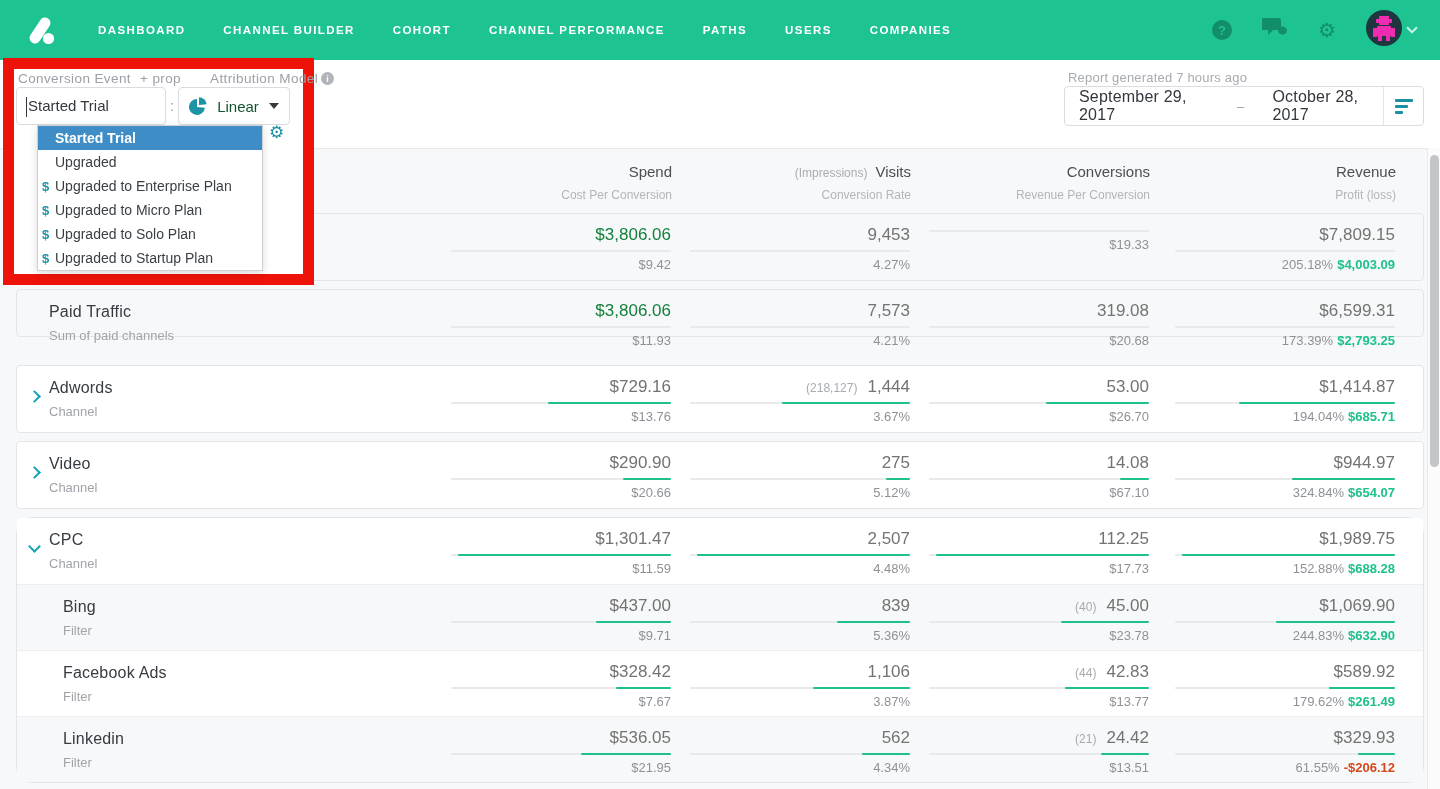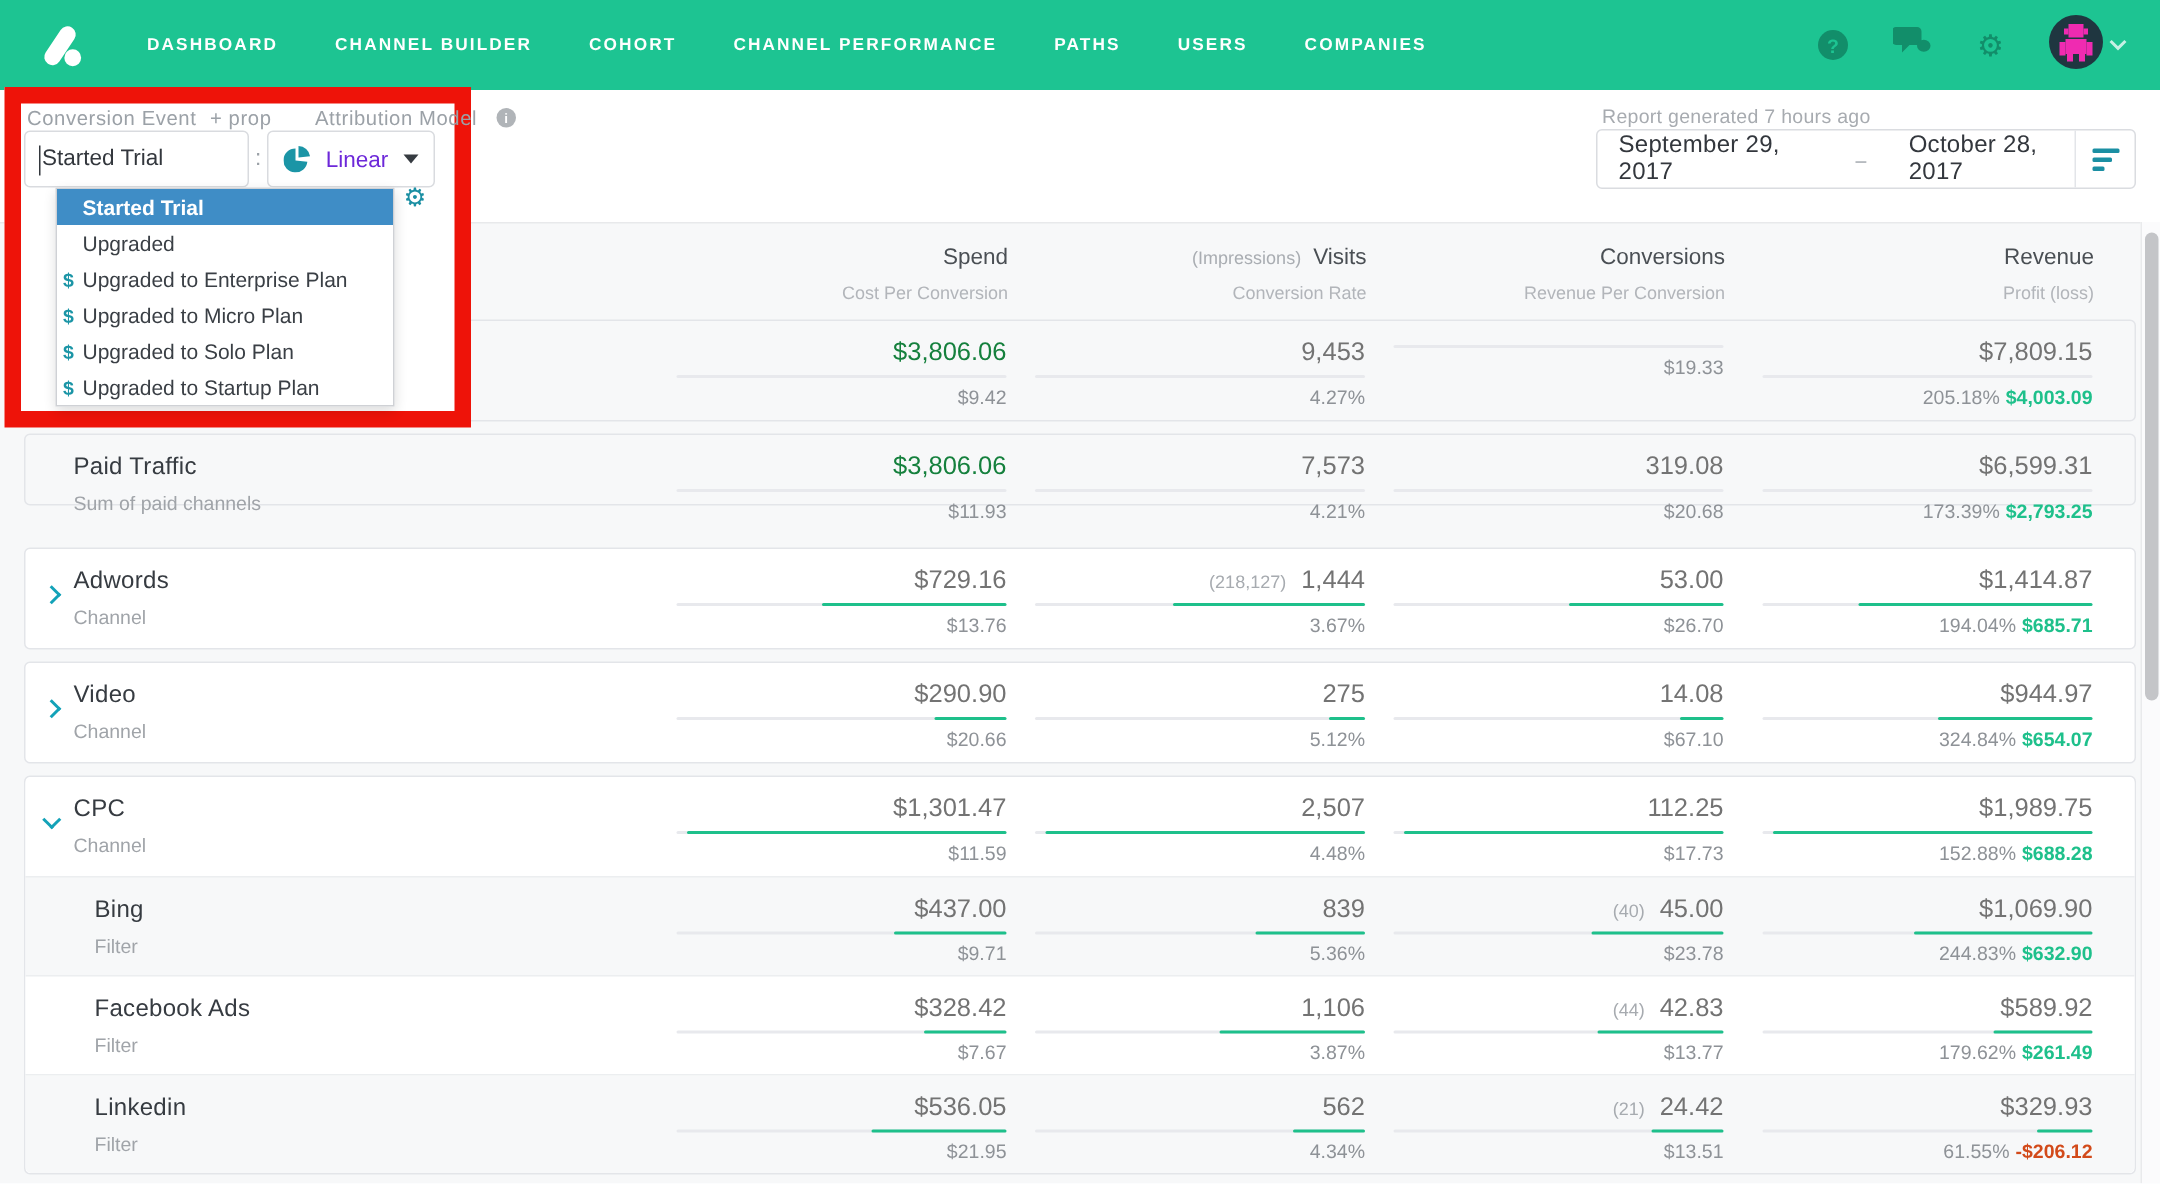--- a/index.html
+++ b/index.html
@@ -69,32 +69,32 @@
   .profit.neg{color:#d24a1a}
 
   
   .sb-track{position:absolute;right:0;top:148px;bottom:0;width:13px;background:#fbfbfc;border-left:1px solid #e9eaec;z-index:30}
   .sb-thumb{position:absolute;left:2px;top:7px;width:9px;height:312px;border-radius:5px;background:#c4c5c8;cursor:pointer}
 
   
   .redbox{position:absolute;left:3px;top:58px;width:311px;height:227px;background:#fff;border:11px solid #ee1309;z-index:50}
   .ctl-label{position:absolute;top:2px;font-size:13.5px;color:#9ba1a7;letter-spacing:.4px;white-space:nowrap}
   .lbl-conv{left:4px;display:flex;gap:9px;align-items:center}
-  .lbl-attr{left:196px;display:flex;gap:13px;align-items:center}
+  .lbl-attr{left:196px;display:flex;gap:3px;align-items:center}
   .info-dot{width:13px;height:13px;border-radius:50%;background:#b0b4b8;color:#fff;font-size:9px;font-weight:700;
             display:inline-flex;align-items:center;justify-content:center}
   .conv-input{position:absolute;left:2px;top:18px;width:150px;height:38px;border:1px solid #d9dbdf;border-radius:4px;
               background:#fff;font-size:15px;color:#33373d;line-height:36px;padding-left:11px;cursor:text}
   .caret{position:absolute;left:9px;top:9px;width:1px;height:20px;background:#33373d}
   .colon{position:absolute;font-size:15px;color:#9ba1a7}
   .colon1{left:156px;top:28px}
   .colon2{left:245px;top:61px}
   .model-btn{position:absolute;left:164px;top:18px;width:112px;height:38px;border:1px solid #d9dbdf;border-radius:4px;
              background:#fff;display:flex;align-items:center;padding:0 10px;cursor:pointer}
-  .model-label{flex:1;text-align:center;font-size:15px;color:#6d28d9}
+  .model-label{flex:1;text-align:center;font-size:15px;color:#14532d}
   .caret-down{width:0;height:0;border-left:5px solid transparent;border-right:5px solid transparent;border-top:6px solid #363b41}
   .gear-teal{position:absolute;left:255px;top:55px;font-family:"DejaVu Sans",sans-serif;font-size:17px;color:#1b8fa3;line-height:1;cursor:pointer}
 
   .dropdown{position:absolute;left:23px;top:56px;width:226px;background:#fff;border:1px solid #cfd1d5;
             box-shadow:0 3px 8px rgba(0,0,0,.14)}
   .dd-item{height:24px;display:flex;align-items:center;font-size:14px;color:#3a3f45;padding-left:4px;background:#fff;cursor:pointer;white-space:nowrap}
   .dd-prefix{width:13px;color:#1b95a6;font-weight:700;font-size:13px}
   .dd-item.selected{background:#3f8dc6;color:#fff;font-weight:700}
 </style>
 </head>
@@ -316,21 +316,21 @@
       </div>
       <div class="cell c4">
         <div class="mainline"><span class="main">$944.97</span></div>
         <div class="bar">
             <div class="bar-fill" style="width: 47%;"></div>
           </div>
         <div class="sub"><span class="pct">324.84%</span><b class="profit">$654.07</b></div>
       </div>
     </div>
 
-    <div class="card" style="top:368px;height:266px;border-radius:4px">
+    <div class="card" style="top:368px;height:266px;border-radius:16px">
 
       <div class="row grow">
         <i class="chev down"></i>
         <div class="rname">CPC</div>
         <div class="rsub">Channel</div>
         <div class="cell c1">
           <div class="mainline"><span class="main">$1,301.47</span></div>
           <div class="bar">
               <div class="bar-fill" style="width: 97%;"></div>
             </div>

